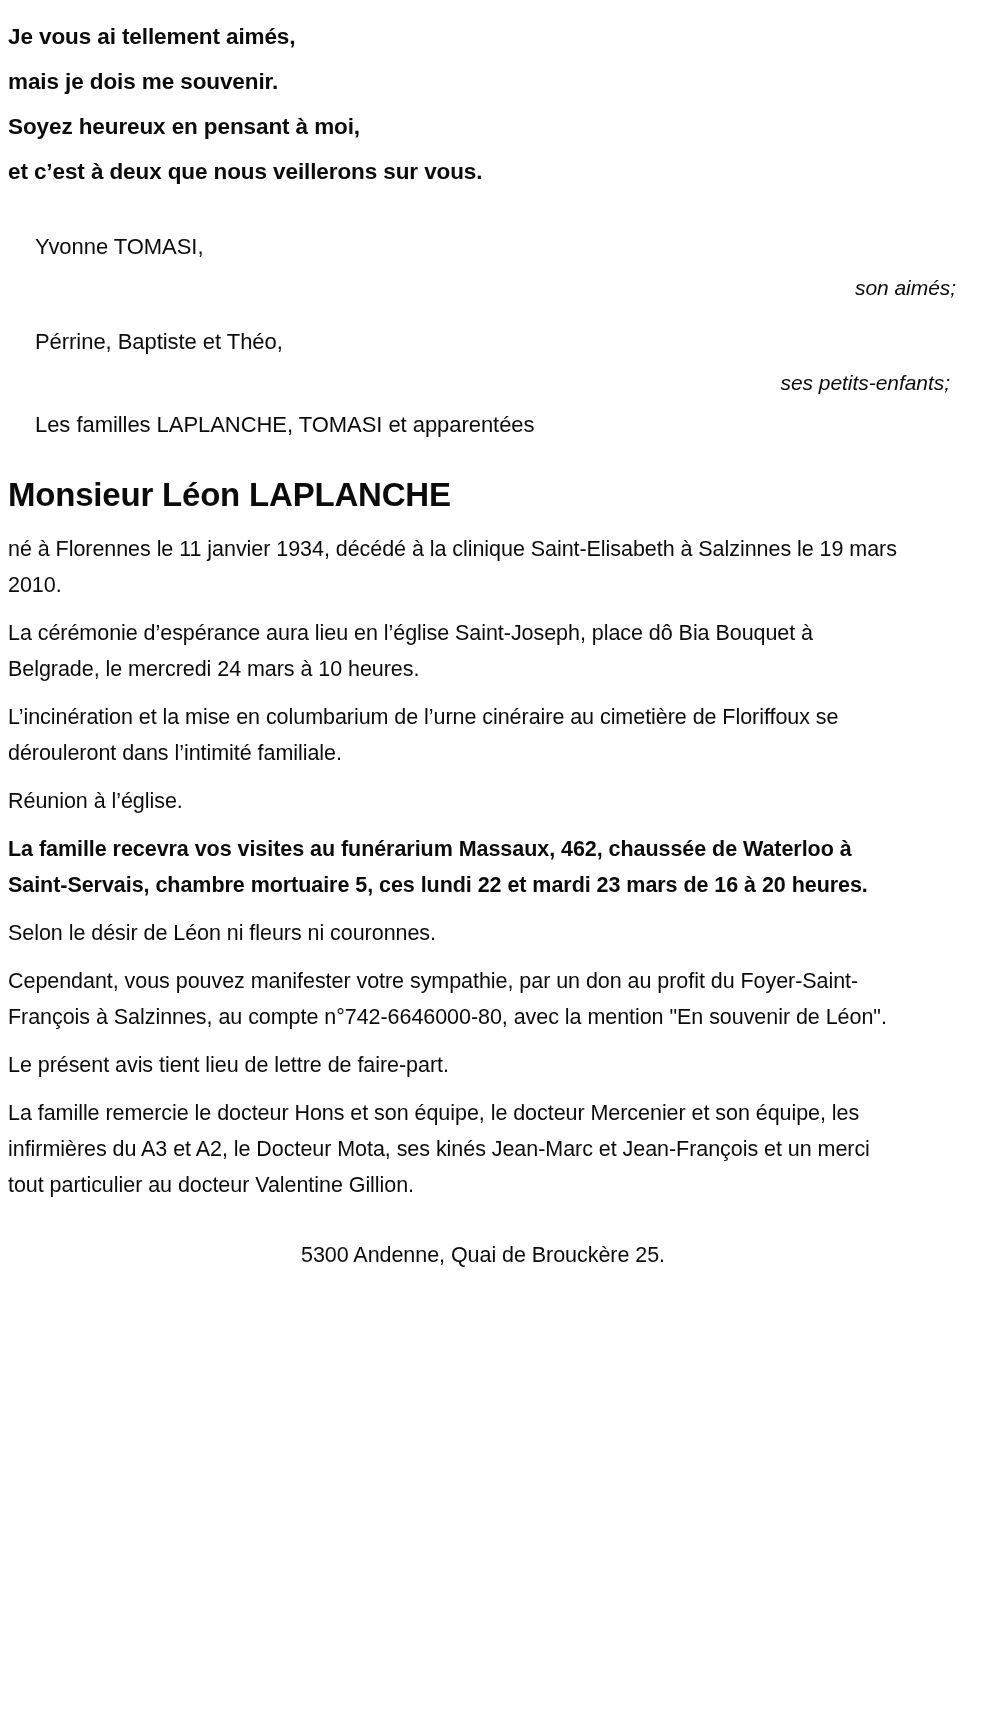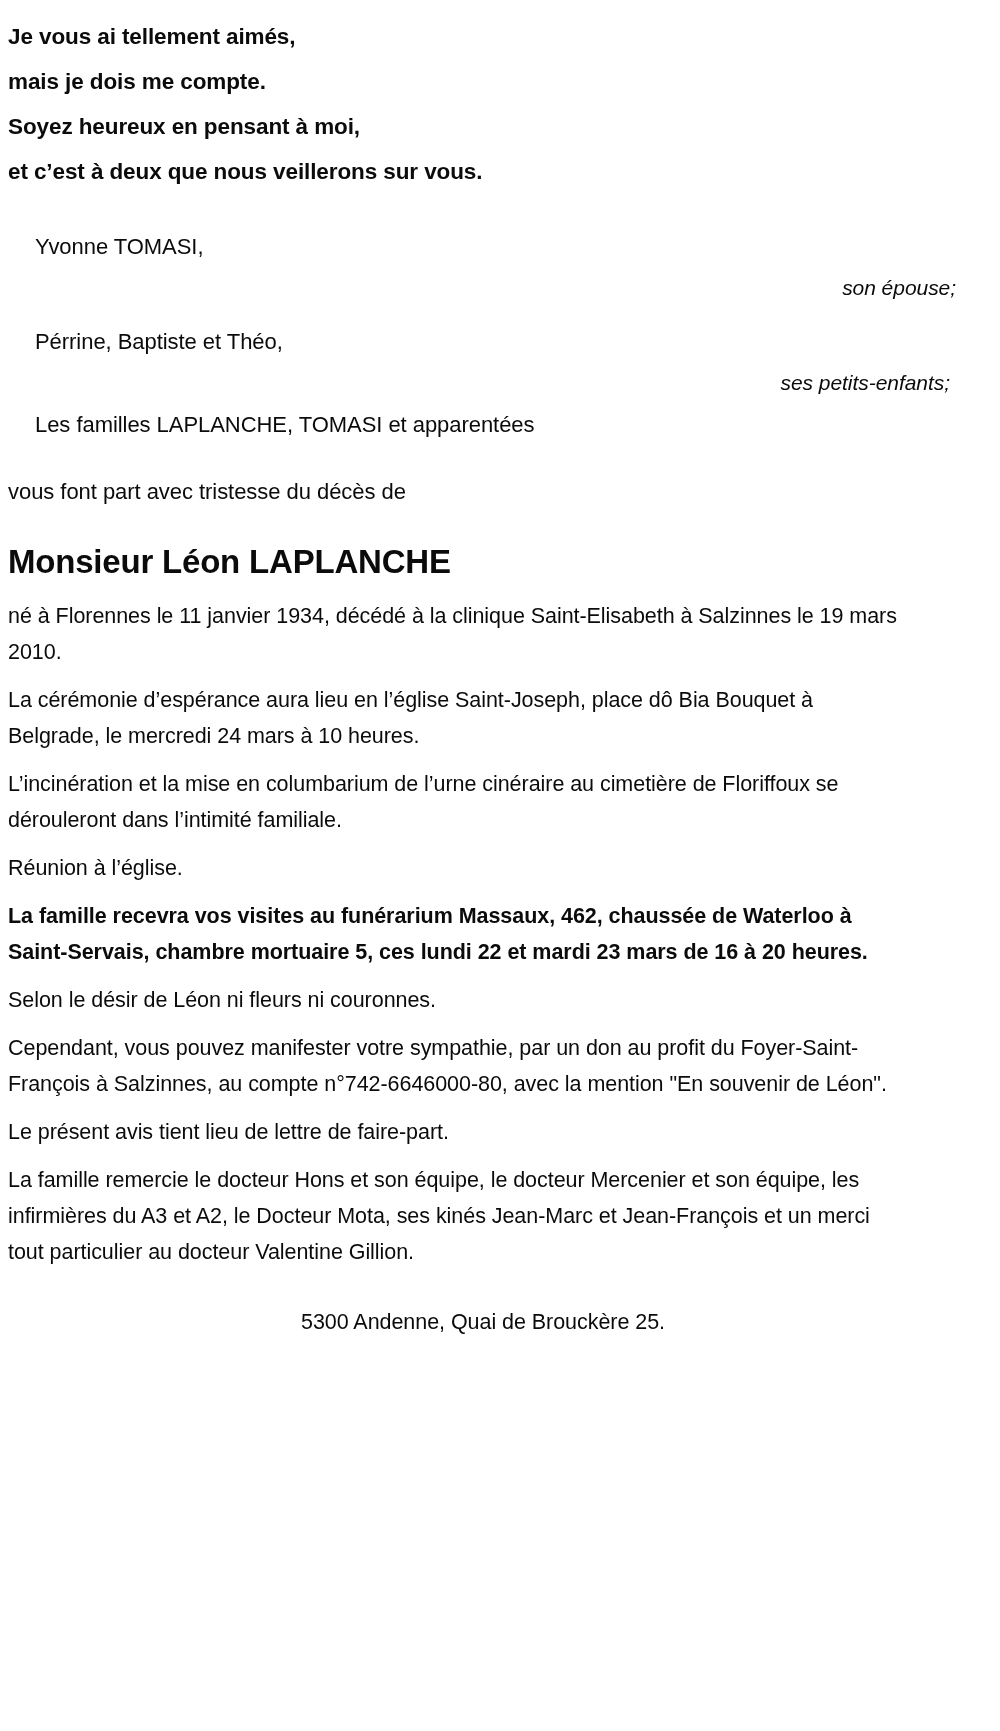--- a/index.html
+++ b/index.html
@@ -107,47 +107,46 @@
     text-align: center;
   }
 </style>
 </head>
 <body>
 
 <div class="page">
 
   <div class="poem">
     <div class="poem-line">Je vous ai tellement aimés,</div>
-    <div class="poem-line">mais je dois me compte.</div>
+    <div class="poem-line">mais je dois me souvenir.</div>
     <div class="poem-line">Soyez heureux en pensant à moi,</div>
     <div class="poem-line">et c’est à deux que nous veillerons sur vous.</div>
   </div>
 
   <div class="family">
 
     <div class="fam-row">
       <div class="fam-name">Yvonne TOMASI,</div>
-      <div class="fam-rel">son épouse;</div>
+      <div class="fam-rel">son aimés;</div>
     </div>
 
     <div class="gap-sm"></div>
 
 
     <div class="fam-row">
       <div class="fam-name">Pérrine, Baptiste et Théo,</div>
       <div class="fam-rel indent-left">ses petits-enfants;</div>
     </div>
 
     <div class="fam-row">
       <div class="fam-name">Les familles LAPLANCHE, TOMASI et apparentées</div>
     </div>
 
   </div>
 
-  <div class="intro">vous font part avec tristesse du décès de</div>
 
   <h1 class="deceased">Monsieur Léon LAPLANCHE</h1>
 
   <p class="para">né à Florennes le 11 janvier 1934, décédé à la clinique Saint-Elisabeth à Salzinnes le 19 mars 2010.</p>
 
   <p class="para">La cérémonie d’espérance aura lieu en l’église Saint-Joseph, place dô Bia Bouquet à Belgrade, le mercredi 24 mars à 10 heures.</p>
 
   <p class="para">L’incinération et la mise en columbarium de l’urne cinéraire au cimetière de Floriffoux se dérouleront dans l’intimité familiale.</p>
 
   <p class="para">Réunion à l’église.</p>

